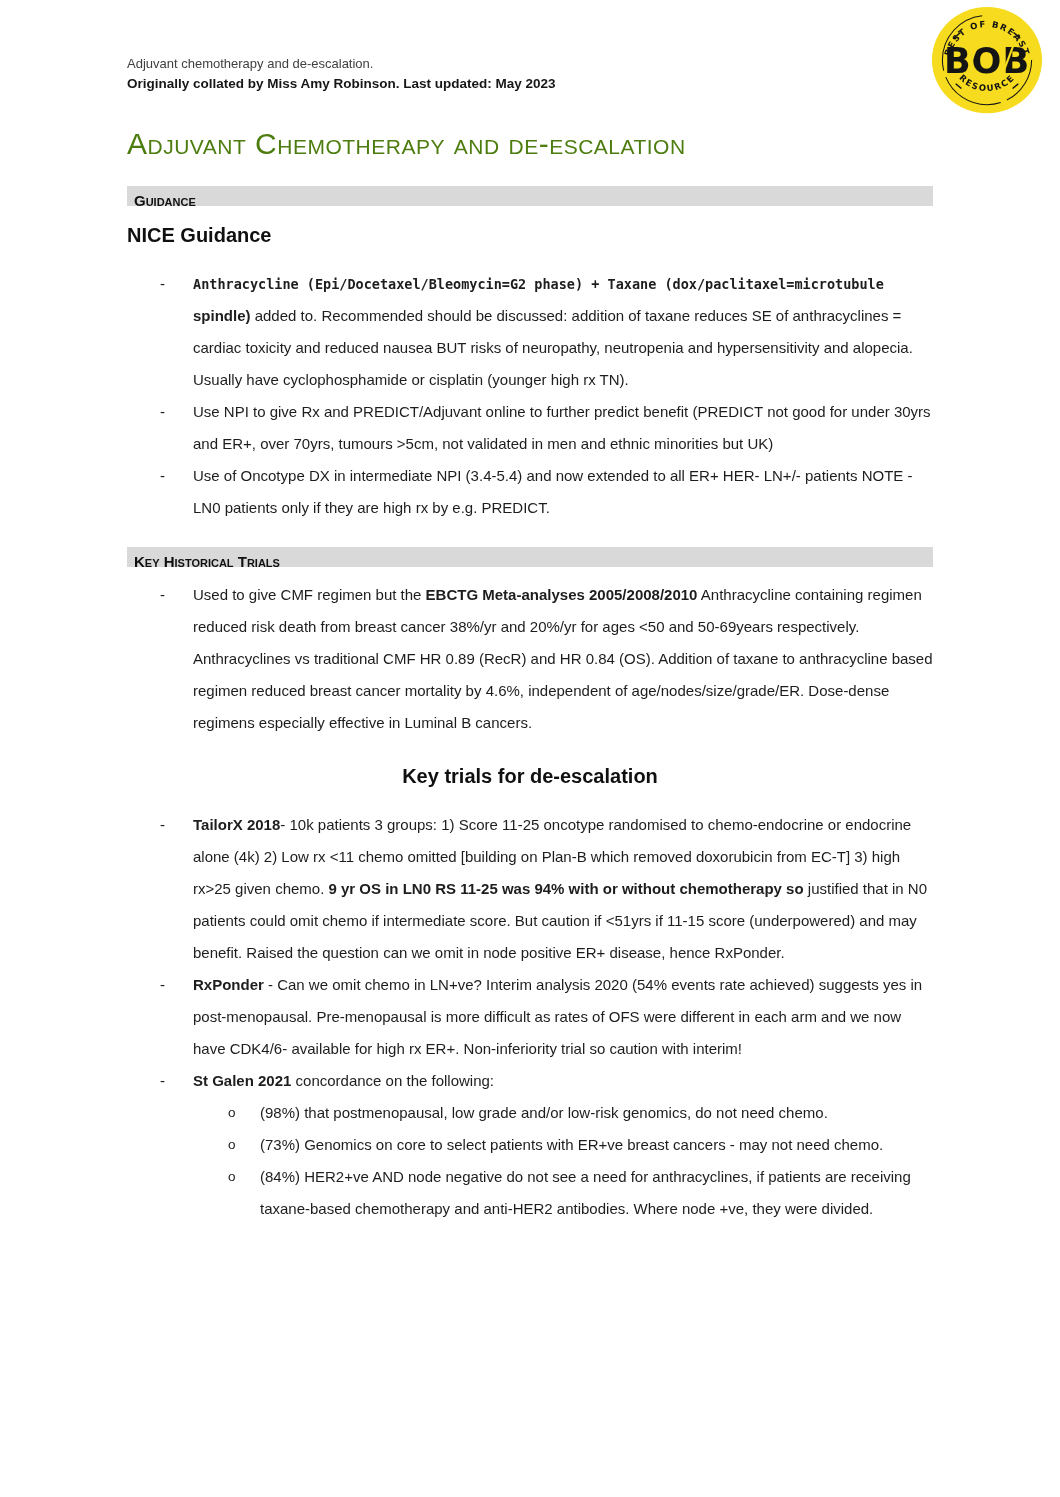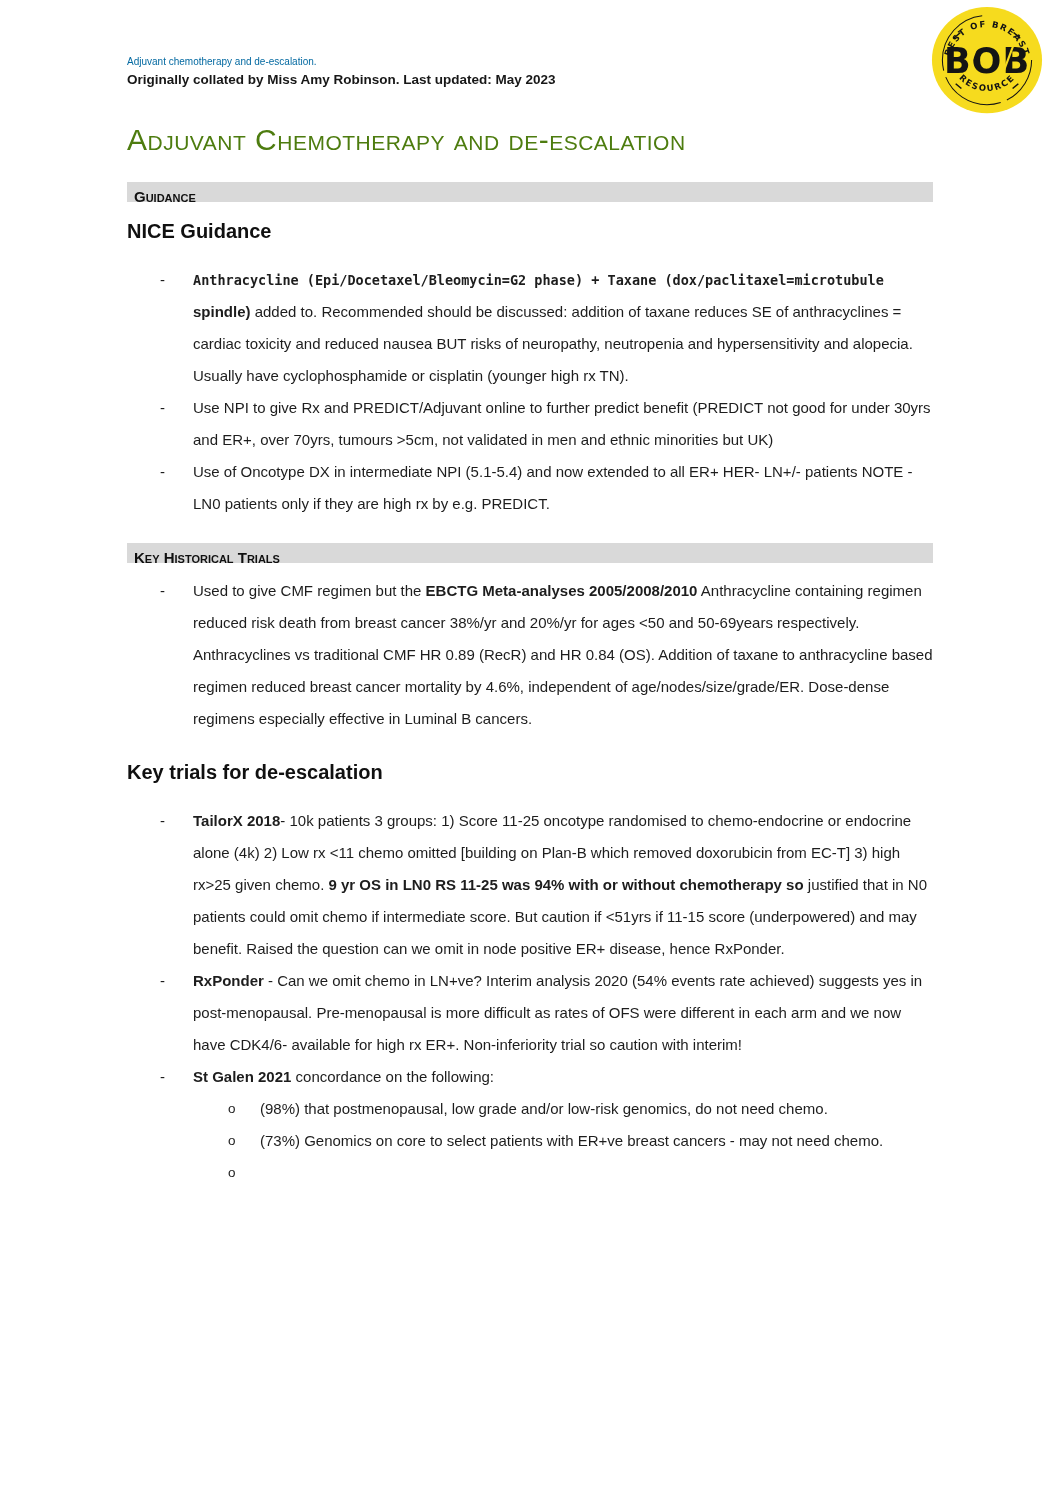--- a/index.html
+++ b/index.html
@@ -1,35 +1,35 @@
 <!DOCTYPE html>
 <html><head>
 <meta charset="utf-8">
 <style>
   html,body{margin:0;padding:0;background:#ffffff;}
   .page{position:relative;width:1060px;height:1497px;overflow:hidden;
         font-family:"Liberation Sans",sans-serif;color:#1d1d1d;background:#fff;}
   .content{margin:0 127px;}
   .doc-head{padding-top:56px;}
-  .doc-head .t1{font-size:10px;color:#0369a1;}
+  .doc-head .t1{font-size:13px;color:#404040;}
   .doc-head .t2{font-size:13.5px;margin-top:5px;color:#171717;font-weight:bold;}
   .logo{position:absolute;top:5px;right:16px;width:114px;height:112px;}
   .page-title{margin:36px 0 0 0;font-weight:400;font-variant:small-caps;
         font-size:30px;letter-spacing:0.5px;color:#4d7c0f;line-height:1.1;}
   .bar{margin-top:26px;background:#d9d9d9;height:20px;line-height:30px;
         padding-left:7px;font-variant:small-caps;font-weight:700;font-size:15px;color:#101010;}
   .sub-h{margin-top:18px;font-weight:700;font-size:20px;color:#101010;}
   .blist{margin-top:21px;}
   .li{display:flex;font-size:15px;line-height:32px;}
   .li .mk{flex:0 0 33px;margin-left:33px;}
   .li .tx{flex:1;}
   .sub .mk{margin-left:101px;flex:0 0 32px;font-size:13.5px;}
   .r-bold{font-weight:700;}
   .r-monobold{font-family:"DejaVu Sans Mono",monospace;font-weight:700;font-size:13.5px;text-align:center;}
-  .trials-gap{margin-top:26px;}
+  .trials-gap{margin-top:26px;text-align:center;}
   .footer{position:absolute;left:100px;top:1428px;font-size:15.5px;color:#2a2a2a;}
   svg text{font-family:"DejaVu Sans",sans-serif;}
 </style>
 </head>
 <body>
 
 <div class="page">
 
   <div class="logo">
     <svg viewBox="0 0 120 118" width="114" height="112">
@@ -76,21 +76,21 @@
       <div class="li">
         <span class="mk">-</span>
         <div class="tx"><span class="r-monobold">Anthracycline (Epi/Docetaxel/Bleomycin=G2 phase) + Taxane (dox/paclitaxel=microtubule </span><span class="r-bold">spindle)</span><span class="r-normal"> added to. Recommended should be discussed: addition of taxane reduces SE of anthracyclines = cardiac toxicity and reduced nausea BUT risks of neuropathy, neutropenia and hypersensitivity and alopecia.&nbsp; Usually have cyclophosphamide or cisplatin (younger high rx TN).</span></div>
       </div>
       <div class="li">
         <span class="mk">-</span>
         <div class="tx"><span class="r-normal">Use NPI to give Rx and PREDICT/Adjuvant online to further predict benefit (PREDICT not good for under 30yrs and ER+, over 70yrs, tumours &gt;5cm, not validated in men and ethnic minorities but UK)</span></div>
       </div>
       <div class="li">
         <span class="mk">-</span>
-        <div class="tx"><span class="r-normal">Use of Oncotype DX in intermediate NPI (5.1-5.4) and now extended to all ER+ HER- LN+/- patients NOTE - LN0 patients only if they are high rx by e.g. PREDICT.</span></div>
+        <div class="tx"><span class="r-normal">Use of Oncotype DX in intermediate NPI (3.4-5.4) and now extended to all ER+ HER- LN+/- patients NOTE - LN0 patients only if they are high rx by e.g. PREDICT.</span></div>
       </div>
     </div>
 
     <div class="bar" style="margin-top:23px;">Key Historical Trials</div>
 
     <div class="blist" style="margin-top:12px;">
       <div class="li">
         <span class="mk">-</span>
         <div class="tx"><span class="r-normal">Used to give CMF regimen but the </span><span class="r-bold">EBCTG Meta-analyses 2005/2008/2010</span><span class="r-normal"> Anthracycline containing regimen reduced risk death from breast cancer 38%/yr and 20%/yr for ages &lt;50 and 50-69years respectively. Anthracyclines vs traditional CMF HR 0.89 (RecR) and HR 0.84 (OS). Addition of taxane to anthracycline based regimen reduced breast cancer mortality by 4.6%, independent of age/nodes/size/grade/ER. Dose-dense regimens especially effective in Luminal B cancers.</span></div>
       </div>
@@ -114,19 +114,20 @@
       <div class="li sub">
         <span class="mk">o</span>
         <div class="tx"><span class="r-normal">(98%) that postmenopausal, low grade and/or low-risk genomics, do not need chemo.</span></div>
       </div>
       <div class="li sub">
         <span class="mk">o</span>
         <div class="tx"><span class="r-normal">(73%) Genomics on core to select patients with ER+ve breast cancers - may not need chemo.</span></div>
       </div>
       <div class="li sub">
         <span class="mk">o</span>
+        <div class="tx"><span class="r-normal">(84%) HER2+ve AND node negative do not see a need for anthracyclines, if patients are receiving taxane-based chemotherapy and anti-HER2 antibodies. Where node +ve, they were divided.</span></div>
       </div>
     </div>
 
   </div>
 
 
 </div>
 
 </body></html>

